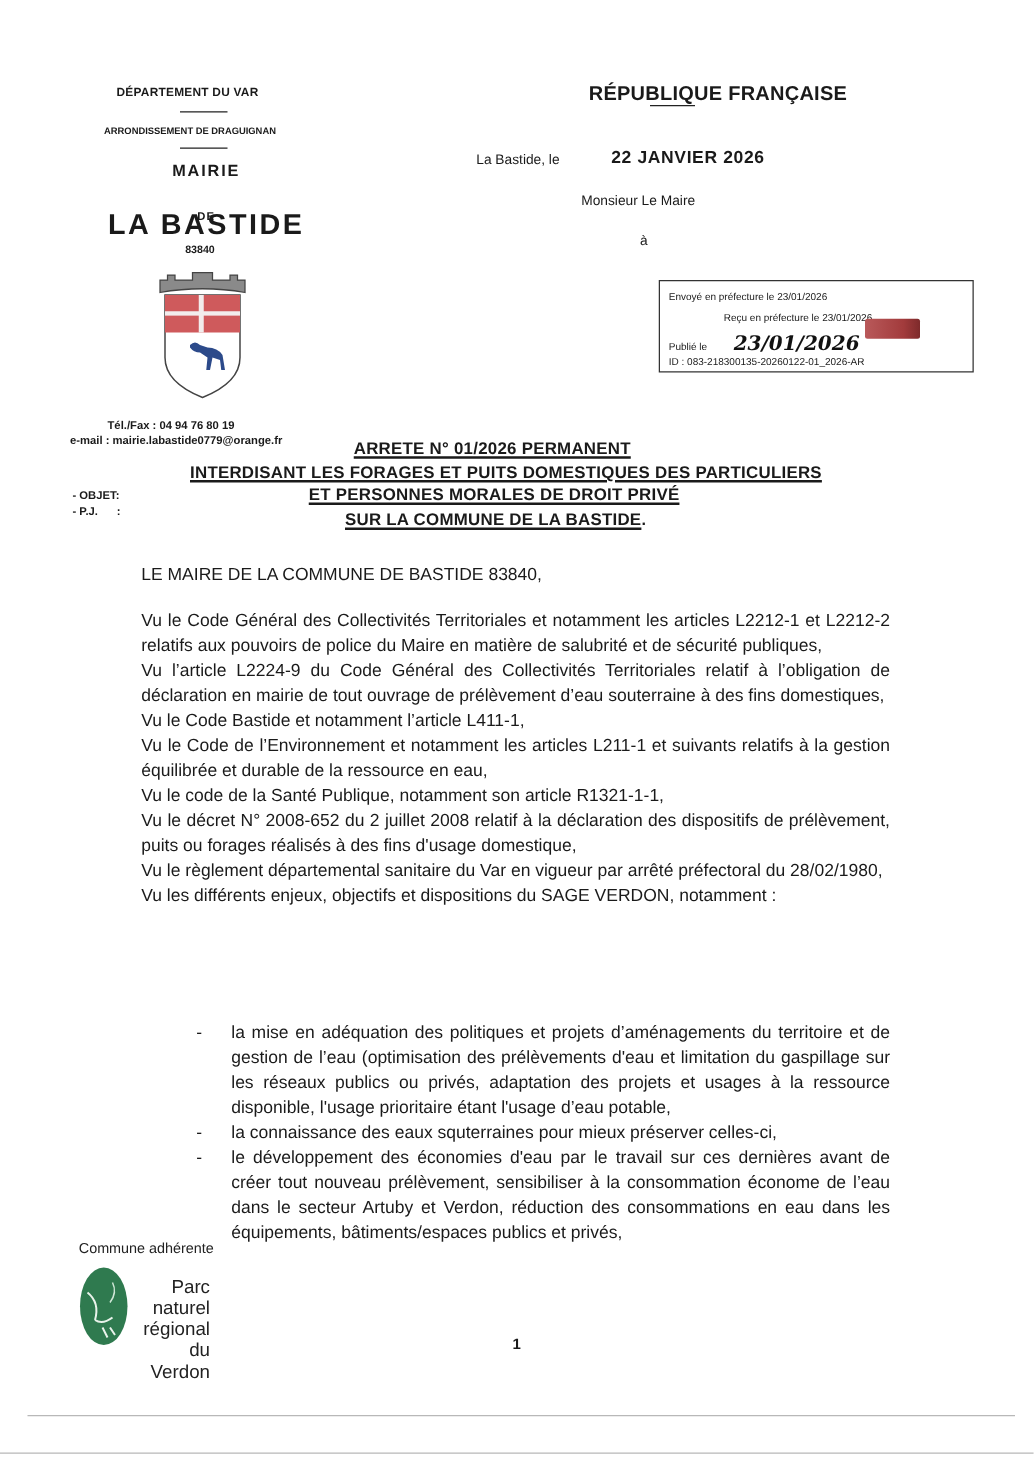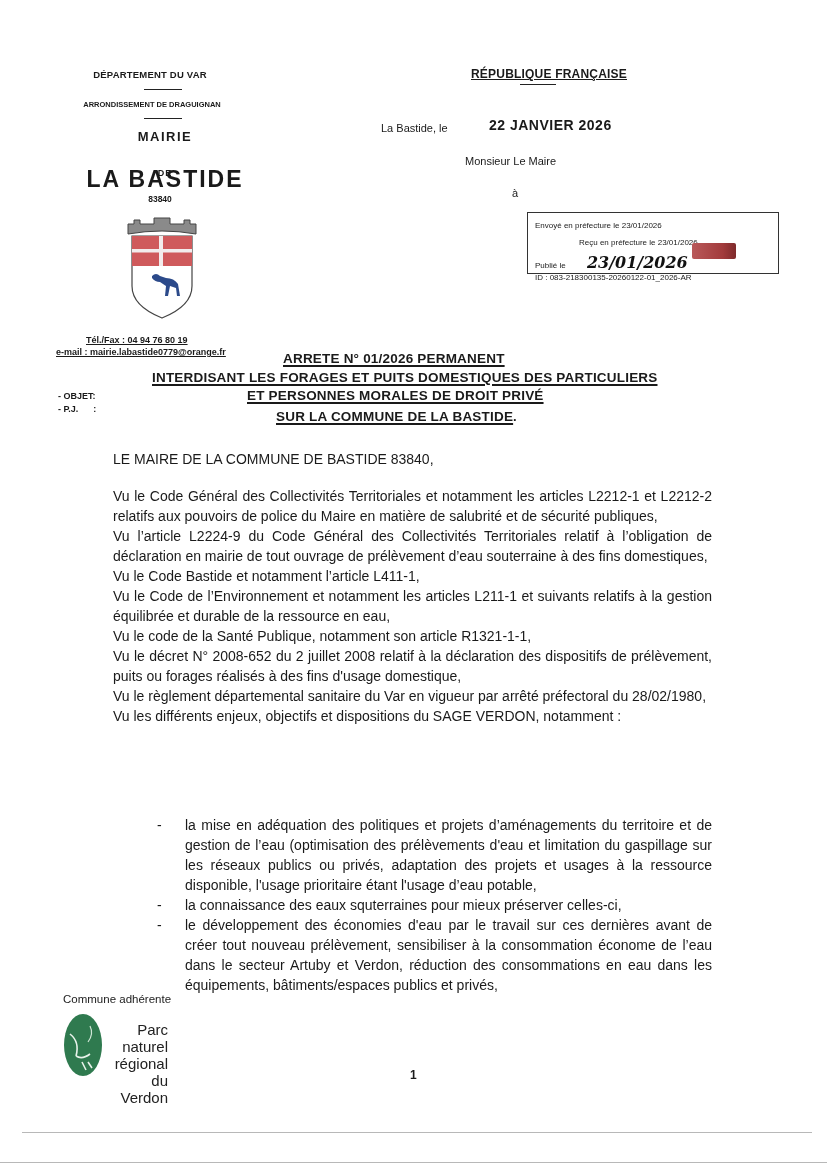--- a/index.html
+++ b/index.html
@@ -5,22 +5,22 @@
   html, body { margin: 0; padding: 0; background: #ffffff; }
   body { width: 827px; height: 1169px; position: relative; overflow: hidden; color: #1a1a1a; font-family: "Liberation Sans", sans-serif; }
   .abs { position: absolute; }
   .hdr-small { font-size: 9.5px; font-weight: bold; letter-spacing: 0.2px; text-align: center; }
   .hdr-tiny { font-size: 7.5px; font-weight: bold; text-align: center; }
   .dash { position: absolute; height: 1px; background: #222; }
   .mairie { font-size: 13px; font-weight: bold; letter-spacing: 1.5px; text-align: center; }
   .de { font-size: 9px; font-weight: bold; letter-spacing: 1px; text-align: center; }
   .labastide { font-size: 23px; font-weight: bold; letter-spacing: 2px; text-align: center; }
   .cp { font-size: 8.5px; font-weight: bold; text-align: center; }
-  .contact { font-size: 9px; font-weight: bold; text-decoration: underline; }
-  .rf { font-size: 12px; font-weight: bold; letter-spacing: 0.2px; text-decoration: underline; }
+  .contact { font-size: 9px; font-weight: bold; }
+  .rf { font-size: 16px; font-weight: bold; letter-spacing: 0.2px; }
   .lieu { font-size: 11px; }
   .date { font-size: 14px; font-weight: bold; letter-spacing: 0.5px; }
   .dest { font-size: 11px; }
   .stamp { border: 1.5px solid #333; box-sizing: border-box; font-size: 8px; }
   .stamp .line { position: absolute; left: 7px; white-space: nowrap; }
   .stamp .handw { font-family: "DejaVu Serif", serif; font-style: italic; font-size: 16px; font-weight: bold; color: #111; }
   .stamp .seal { position: absolute; background: linear-gradient(90deg, #b9595a, #a23b3c 70%, #7e2a2b); border-radius: 2px; }
   .title { font-size: 13.5px; font-weight: bold; text-decoration: underline; text-decoration-thickness: 2px; text-underline-offset: 2px; white-space: nowrap; letter-spacing: 0.2px; }
   .objet { font-size: 9px; font-weight: bold; }
   .body-text { font-size: 14px; line-height: 20px; text-align: justify; }
@@ -58,21 +58,21 @@
 <div class="abs contact" style="left:86px; top:335px;">Tél./Fax : 04 94 76 80 19</div>
 <div class="abs contact" style="left:56px; top:347px;">e-mail : mairie.labastide0779@orange.fr</div>
 
 <div class="abs rf" style="left:471px; top:67px;">RÉPUBLIQUE FRANÇAISE</div>
 <div class="dash" style="left:520px; top:84px; width:36px;"></div>
 <div class="abs lieu" style="left:381px; top:122px;">La Bastide, le</div>
 <div class="abs date" style="left:489px; top:117px;">22 JANVIER 2026</div>
 <div class="abs dest" style="left:465px; top:155px;">Monsieur Le Maire</div>
 <div class="abs dest" style="left:512px; top:187px;">à</div>
 
-<div class="abs stamp" style="left:527px; top:212px; width:252px; height:62px;">
+<div class="abs stamp" style="left:527px; top:224px; width:252px; height:74px;">
   <div class="line" style="top:8px;">Envoyé en préfecture le 23/01/2026</div>
   <div class="line" style="top:25px;padding-left:44px;">Reçu en préfecture le 23/01/2026</div>
   <div class="line" style="top:40px;">
     <span>Publié le</span>
     <span class="handw" style="margin-left:19px;">23/01/2026</span>
   </div>
   <div class="seal" style="left:164px; top:30px; width:44px; height:16px;"></div>
   <div class="line" style="top:60px;">ID : 083-218300135-20260122-01_2026-AR</div>
 </div>
 

